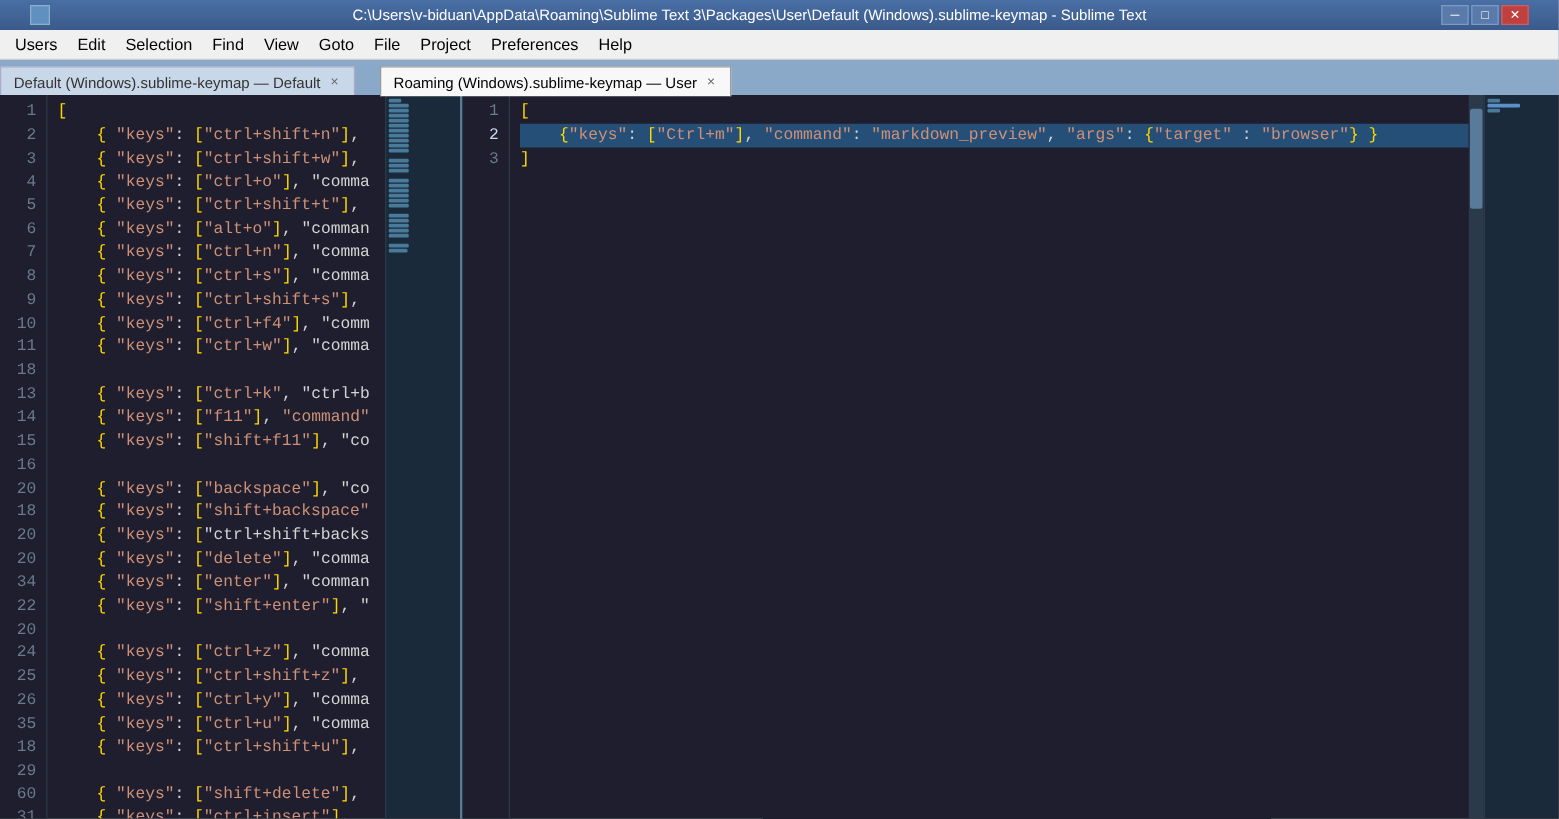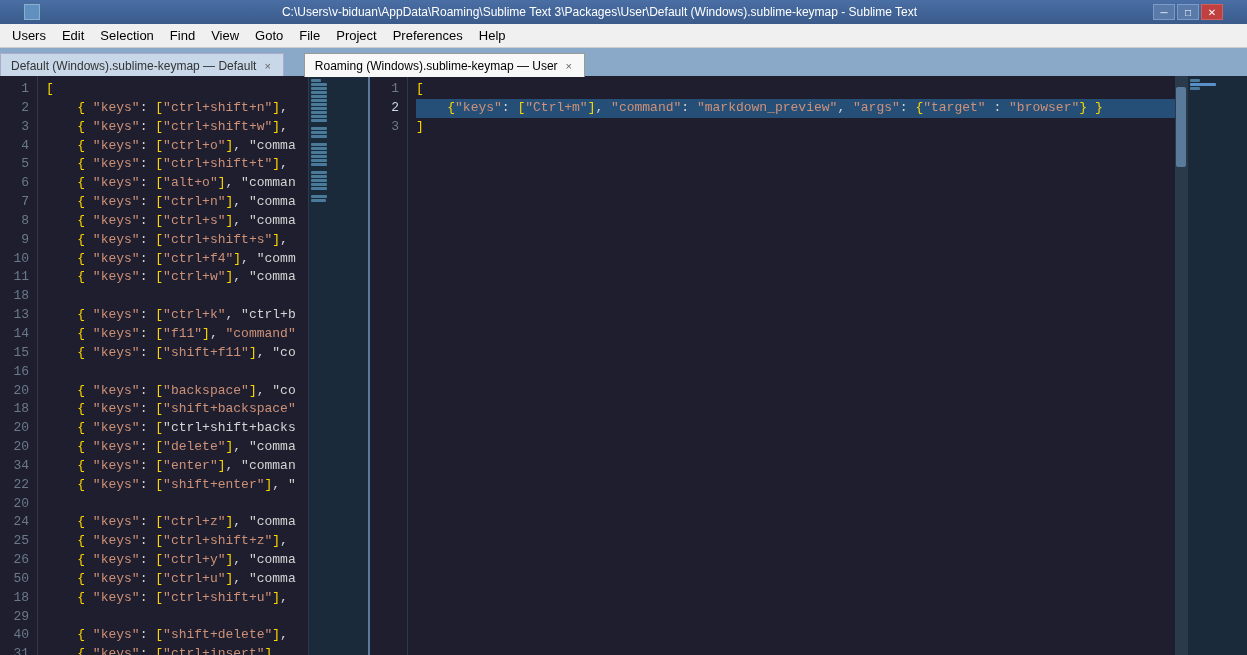--- a/index.html
+++ b/index.html
@@ -248,24 +248,24 @@
           <span class="ln">20</span>
           <span class="ln">18</span>
           <span class="ln">20</span>
           <span class="ln">20</span>
           <span class="ln">34</span>
           <span class="ln">22</span>
           <span class="ln">20</span>
           <span class="ln">24</span>
           <span class="ln">25</span>
           <span class="ln">26</span>
-          <span class="ln">50</span>
+          <span class="ln">35</span>
           <span class="ln">18</span>
           <span class="ln">29</span>
-          <span class="ln">40</span>
+          <span class="ln">60</span>
           <span class="ln">31</span>
         </div>
       <div class="code-content" id="left-code"><div style="line-height: 1.45;"><span style="color:#ffd700">[</span></div><div style="line-height: 1.45;">    <span style="color:#ffd700">{</span> <span style="color:#ce9178">"keys"</span>: <span style="color:#ffd700">[</span><span style="color:#ce9178">"ctrl+shift+n"</span><span style="color:#ffd700">]</span>,</div><div style="line-height: 1.45;">    <span style="color:#ffd700">{</span> <span style="color:#ce9178">"keys"</span>: <span style="color:#ffd700">[</span><span style="color:#ce9178">"ctrl+shift+w"</span><span style="color:#ffd700">]</span>,</div><div style="line-height: 1.45;">    <span style="color:#ffd700">{</span> <span style="color:#ce9178">"keys"</span>: <span style="color:#ffd700">[</span><span style="color:#ce9178">"ctrl+o"</span><span style="color:#ffd700">]</span>, "comma</div><div style="line-height: 1.45;">    <span style="color:#ffd700">{</span> <span style="color:#ce9178">"keys"</span>: <span style="color:#ffd700">[</span><span style="color:#ce9178">"ctrl+shift+t"</span><span style="color:#ffd700">]</span>,</div><div style="line-height: 1.45;">    <span style="color:#ffd700">{</span> <span style="color:#ce9178">"keys"</span>: <span style="color:#ffd700">[</span><span style="color:#ce9178">"alt+o"</span><span style="color:#ffd700">]</span>, "comman</div><div style="line-height: 1.45;">    <span style="color:#ffd700">{</span> <span style="color:#ce9178">"keys"</span>: <span style="color:#ffd700">[</span><span style="color:#ce9178">"ctrl+n"</span><span style="color:#ffd700">]</span>, "comma</div><div style="line-height: 1.45;">    <span style="color:#ffd700">{</span> <span style="color:#ce9178">"keys"</span>: <span style="color:#ffd700">[</span><span style="color:#ce9178">"ctrl+s"</span><span style="color:#ffd700">]</span>, "comma</div><div style="line-height: 1.45;">    <span style="color:#ffd700">{</span> <span style="color:#ce9178">"keys"</span>: <span style="color:#ffd700">[</span><span style="color:#ce9178">"ctrl+shift+s"</span><span style="color:#ffd700">]</span>,</div><div style="line-height: 1.45;">    <span style="color:#ffd700">{</span> <span style="color:#ce9178">"keys"</span>: <span style="color:#ffd700">[</span><span style="color:#ce9178">"ctrl+f4"</span><span style="color:#ffd700">]</span>, "comm</div><div style="line-height: 1.45;">    <span style="color:#ffd700">{</span> <span style="color:#ce9178">"keys"</span>: <span style="color:#ffd700">[</span><span style="color:#ce9178">"ctrl+w"</span><span style="color:#ffd700">]</span>, "comma</div><div style="line-height: 1.45;">&nbsp;</div><div style="line-height: 1.45;">    <span style="color:#ffd700">{</span> <span style="color:#ce9178">"keys"</span>: <span style="color:#ffd700">[</span><span style="color:#ce9178">"ctrl+k"</span>, "ctrl+b</div><div style="line-height: 1.45;">    <span style="color:#ffd700">{</span> <span style="color:#ce9178">"keys"</span>: <span style="color:#ffd700">[</span><span style="color:#ce9178">"f11"</span><span style="color:#ffd700">]</span>, <span style="color:#ce9178">"command"</span></div><div style="line-height: 1.45;">    <span style="color:#ffd700">{</span> <span style="color:#ce9178">"keys"</span>: <span style="color:#ffd700">[</span><span style="color:#ce9178">"shift+f11"</span><span style="color:#ffd700">]</span>, "co</div><div style="line-height: 1.45;">&nbsp;</div><div style="line-height: 1.45;">    <span style="color:#ffd700">{</span> <span style="color:#ce9178">"keys"</span>: <span style="color:#ffd700">[</span><span style="color:#ce9178">"backspace"</span><span style="color:#ffd700">]</span>, "co</div><div style="line-height: 1.45;">    <span style="color:#ffd700">{</span> <span style="color:#ce9178">"keys"</span>: <span style="color:#ffd700">[</span><span style="color:#ce9178">"shift+backspace"</span></div><div style="line-height: 1.45;">    <span style="color:#ffd700">{</span> <span style="color:#ce9178">"keys"</span>: <span style="color:#ffd700">[</span>"ctrl+shift+backs</div><div style="line-height: 1.45;">    <span style="color:#ffd700">{</span> <span style="color:#ce9178">"keys"</span>: <span style="color:#ffd700">[</span><span style="color:#ce9178">"delete"</span><span style="color:#ffd700">]</span>, "comma</div><div style="line-height: 1.45;">    <span style="color:#ffd700">{</span> <span style="color:#ce9178">"keys"</span>: <span style="color:#ffd700">[</span><span style="color:#ce9178">"enter"</span><span style="color:#ffd700">]</span>, "comman</div><div style="line-height: 1.45;">    <span style="color:#ffd700">{</span> <span style="color:#ce9178">"keys"</span>: <span style="color:#ffd700">[</span><span style="color:#ce9178">"shift+enter"</span><span style="color:#ffd700">]</span>, "</div><div style="line-height: 1.45;">&nbsp;</div><div style="line-height: 1.45;">    <span style="color:#ffd700">{</span> <span style="color:#ce9178">"keys"</span>: <span style="color:#ffd700">[</span><span style="color:#ce9178">"ctrl+z"</span><span style="color:#ffd700">]</span>, "comma</div><div style="line-height: 1.45;">    <span style="color:#ffd700">{</span> <span style="color:#ce9178">"keys"</span>: <span style="color:#ffd700">[</span><span style="color:#ce9178">"ctrl+shift+z"</span><span style="color:#ffd700">]</span>,</div><div style="line-height: 1.45;">    <span style="color:#ffd700">{</span> <span style="color:#ce9178">"keys"</span>: <span style="color:#ffd700">[</span><span style="color:#ce9178">"ctrl+y"</span><span style="color:#ffd700">]</span>, "comma</div><div style="line-height: 1.45;">    <span style="color:#ffd700">{</span> <span style="color:#ce9178">"keys"</span>: <span style="color:#ffd700">[</span><span style="color:#ce9178">"ctrl+u"</span><span style="color:#ffd700">]</span>, "comma</div><div style="line-height: 1.45;">    <span style="color:#ffd700">{</span> <span style="color:#ce9178">"keys"</span>: <span style="color:#ffd700">[</span><span style="color:#ce9178">"ctrl+shift+u"</span><span style="color:#ffd700">]</span>,</div><div style="line-height: 1.45;">&nbsp;</div><div style="line-height: 1.45;">    <span style="color:#ffd700">{</span> <span style="color:#ce9178">"keys"</span>: <span style="color:#ffd700">[</span><span style="color:#ce9178">"shift+delete"</span><span style="color:#ffd700">]</span>,</div><div style="line-height: 1.45;">    <span style="color:#ffd700">{</span> <span style="color:#ce9178">"keys"</span>: <span style="color:#ffd700">[</span><span style="color:#ce9178">"ctrl+insert"</span><span style="color:#ffd700">]</span>,</div></div>
       <div class="minimap">
         <div class="minimap-content" id="left-minimap">
             <div class="minimap-line" style="width: 10px; background: rgb(74, 122, 154);"></div>
             <div class="minimap-line" style="width: 15.5px; background: rgb(74, 122, 154);"></div>
             <div class="minimap-line" style="width: 15.5px; background: rgb(74, 122, 154);"></div>
             <div class="minimap-line" style="width: 16px; background: rgb(74, 122, 154);"></div>
             <div class="minimap-line" style="width: 15.5px; background: rgb(74, 122, 154);"></div>

